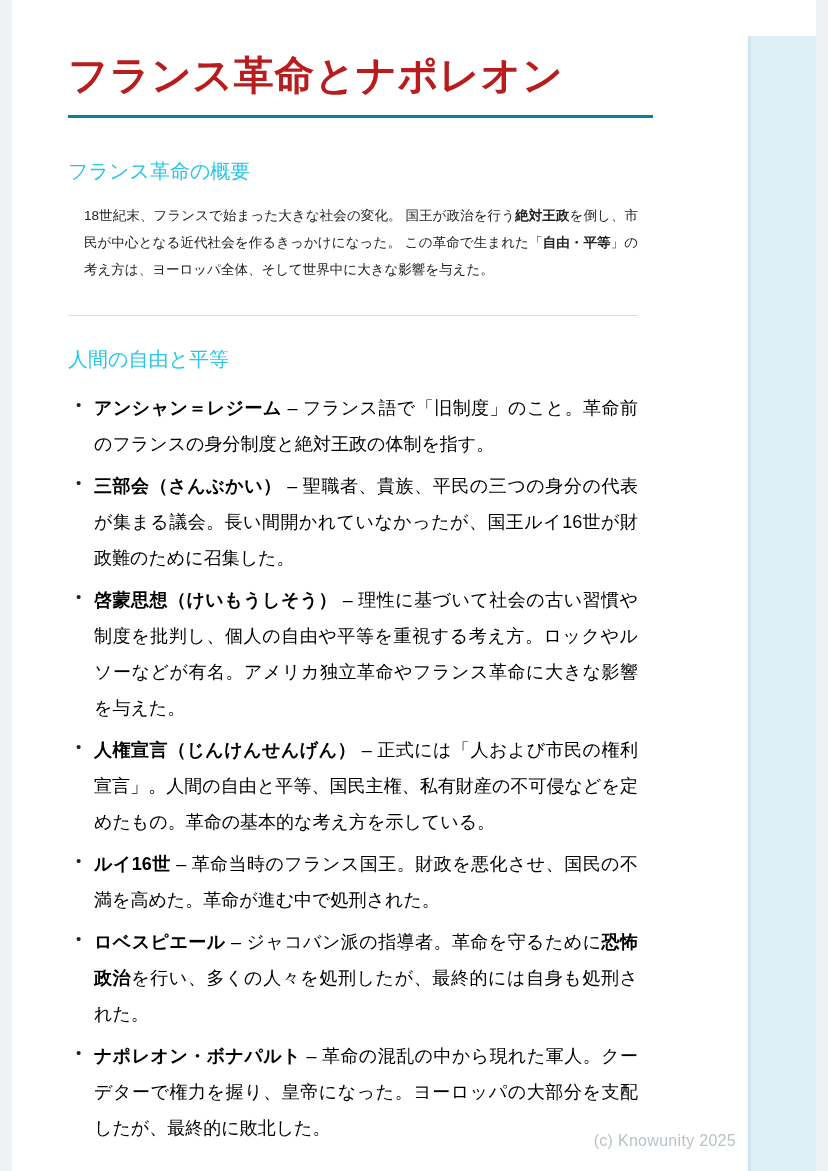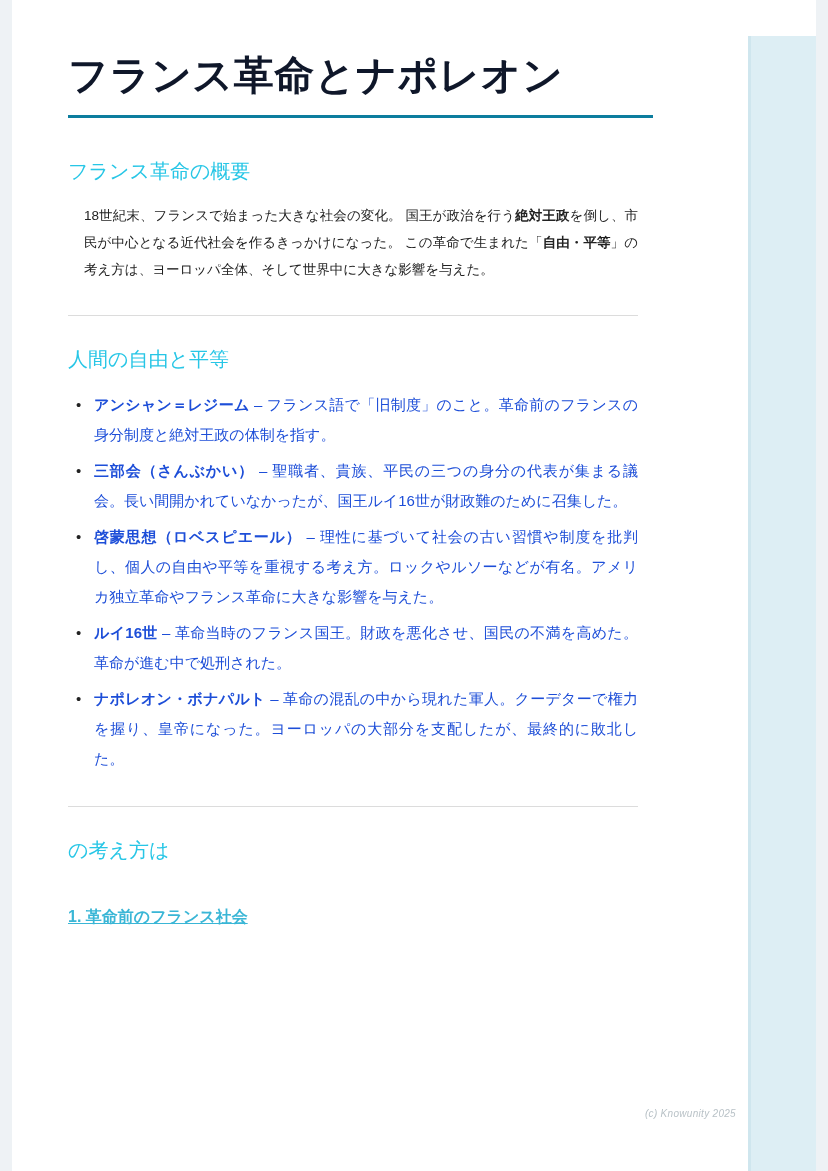--- a/index.html
+++ b/index.html
@@ -52,21 +52,21 @@
   }
   .content {
     position: absolute;
     left: 68px;
     top: 52px;
     width: 570px;
   }
   h1.doc-title {
     font-size: 40px;
     line-height: 1.18;
-    color: #0f172a;
+    color: #b91c1c;
     font-weight: bold;
     margin: 0 0 16px 0;
     letter-spacing: 0.5px;
   }
   .title-rule {
     border: 0;
     border-top: 3px solid #0c7d9e;
     margin: 0 0 40px 0;
     width: 585px;
   }
@@ -99,23 +99,23 @@
     width: 570px;
   }
   ul.term-list {
     list-style: none;
     margin: 0;
     padding: 0;
   }
   ul.term-list li {
     position: relative;
     padding-left: 26px;
-    font-size: 15px;
+    font-size: 18px;
     line-height: 2.0;
-    color: #1d4ed8;
+    color: #000000;
     margin-bottom: 6px;
     text-align: justify;
   }
   ul.term-list li::before {
     content: "•";
     position: absolute;
     left: 8px;
     top: 0;
     color: #222;
     font-size: 15px;
@@ -125,25 +125,24 @@
   }
   .strong-inline {
     font-weight: bold;
   }
   .sec-gap {
     height: 26px;
   }
   .footer {
     position: absolute;
     right: 92px;
-    bottom: 52px;
-    font-size: 10px;
+    bottom: 21px;
+    font-size: 16px;
     color: #b9c2c7;
     letter-spacing: 0.3px;
-    font-style: italic;
   }
 </style>
 </head>
 <body>
 
 <div class="page">
 
   <div class="edge-left"></div>
   <div class="edge-right"></div>
   <div class="accent-bar">
@@ -162,24 +161,30 @@
 
     <h2 class="section-title">人間の自由と平等</h2>
     <ul class="term-list">
       <li>
         <span class="term">アンシャン＝レジーム</span><span><span> – フランス語で「旧制度」のこと。革命前のフランスの身分制度と絶対王政の体制を指す。</span></span>
       </li>
       <li>
         <span class="term">三部会（さんぶかい）</span><span><span> – 聖職者、貴族、平民の三つの身分の代表が集まる議会。長い間開かれていなかったが、国王ルイ16世が財政難のために召集した。</span></span>
       </li>
       <li>
-        <span class="term">啓蒙思想（ロベスピエール）</span><span><span> – 理性に基づいて社会の古い習慣や制度を批判し、個人の自由や平等を重視する考え方。ロックやルソーなどが有名。アメリカ独立革命やフランス革命に大きな影響を与えた。</span></span>
+        <span class="term">啓蒙思想（けいもうしそう）</span><span><span> – 理性に基づいて社会の古い習慣や制度を批判し、個人の自由や平等を重視する考え方。ロックやルソーなどが有名。アメリカ独立革命やフランス革命に大きな影響を与えた。</span></span>
+      </li>
+      <li>
+        <span class="term">人権宣言（じんけんせんげん）</span><span><span> – 正式には「人および市民の権利宣言」。人間の自由と平等、国民主権、私有財産の不可侵などを定めたもの。革命の基本的な考え方を示している。</span></span>
       </li>
       <li>
         <span class="term">ルイ16世</span><span><span> – 革命当時のフランス国王。財政を悪化させ、国民の不満を高めた。革命が進む中で処刑された。</span></span>
+      </li>
+      <li>
+        <span class="term">ロベスピエール</span><span><span> – ジャコバン派の指導者。革命を守るために</span><span class="strong-inline">恐怖政治</span><span>を行い、多くの人々を処刑したが、最終的には自身も処刑された。</span></span>
       </li>
       <li>
         <span class="term">ナポレオン・ボナパルト</span><span><span> – 革命の混乱の中から現れた軍人。クーデターで権力を握り、皇帝になった。ヨーロッパの大部分を支配したが、最終的に敗北した。</span></span>
       </li>
     </ul>
 
     <hr class="divider">
 
     <h2 class="section-title">の考え方は</h2>
     <div class="sec-gap"></div>

